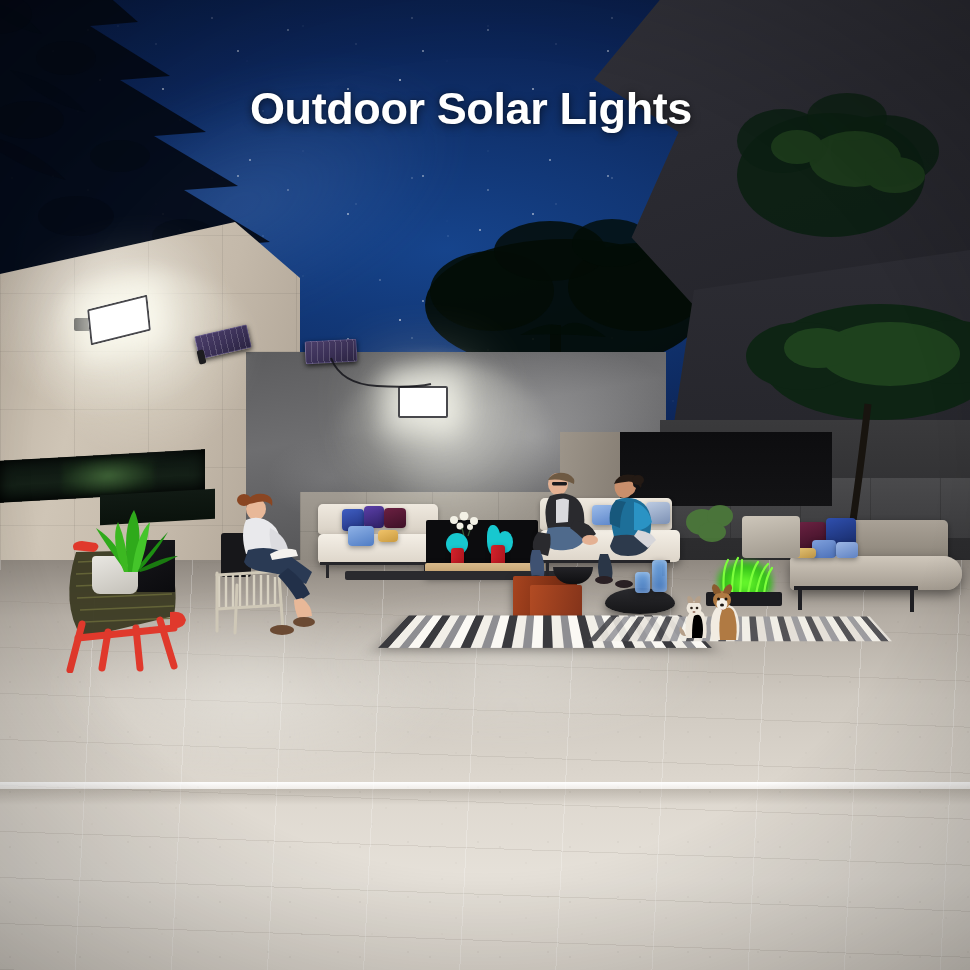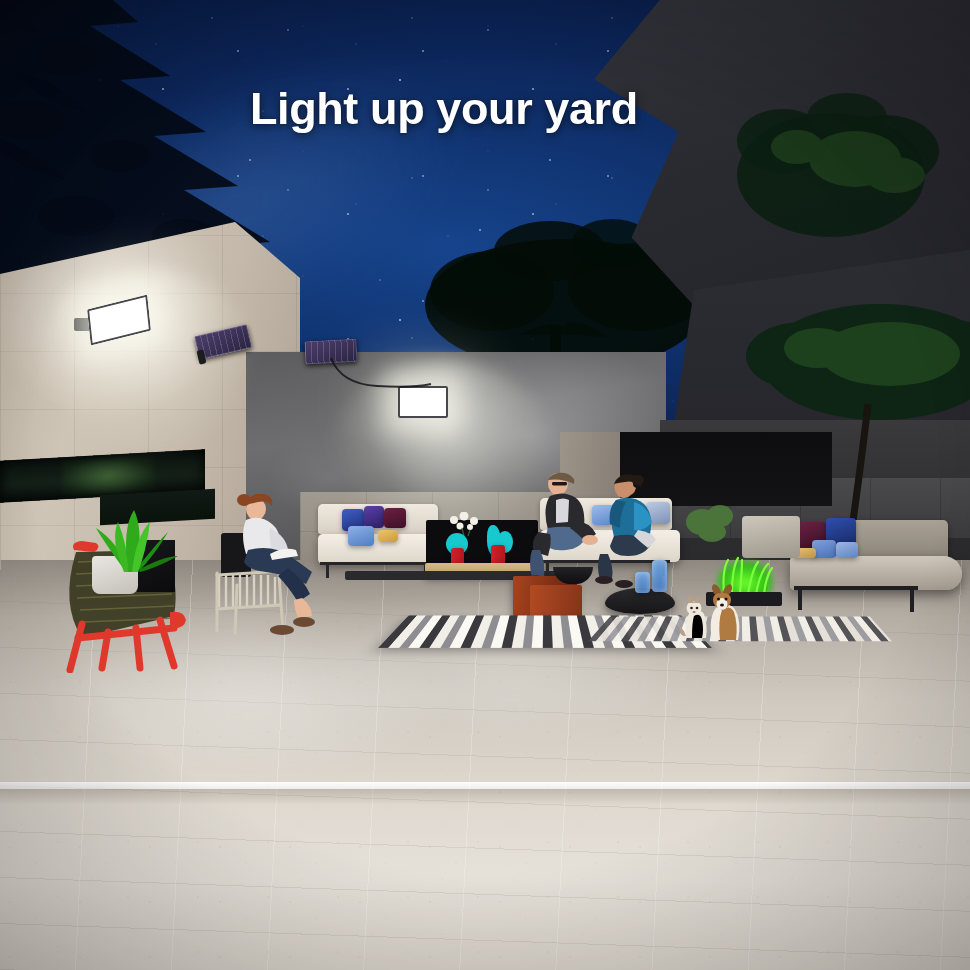--- a/index.html
+++ b/index.html
@@ -531,16 +531,16 @@
     <g fill="#4c7a3a" opacity=".9">
       <ellipse cx="16" cy="22" rx="16" ry="13"></ellipse>
         <ellipse cx="34" cy="16" rx="13" ry="11"></ellipse>
       <ellipse cx="26" cy="32" rx="14" ry="10"></ellipse>
     </g>
   </svg>
 
   <div class="vign"></div>
 
   <div class="headline">
-    <span class="ln">Light up your yard</span>
+    <span class="ln">Outdoor Solar Lights</span>
   </div>
 
 </div>
 
 </body></html>

